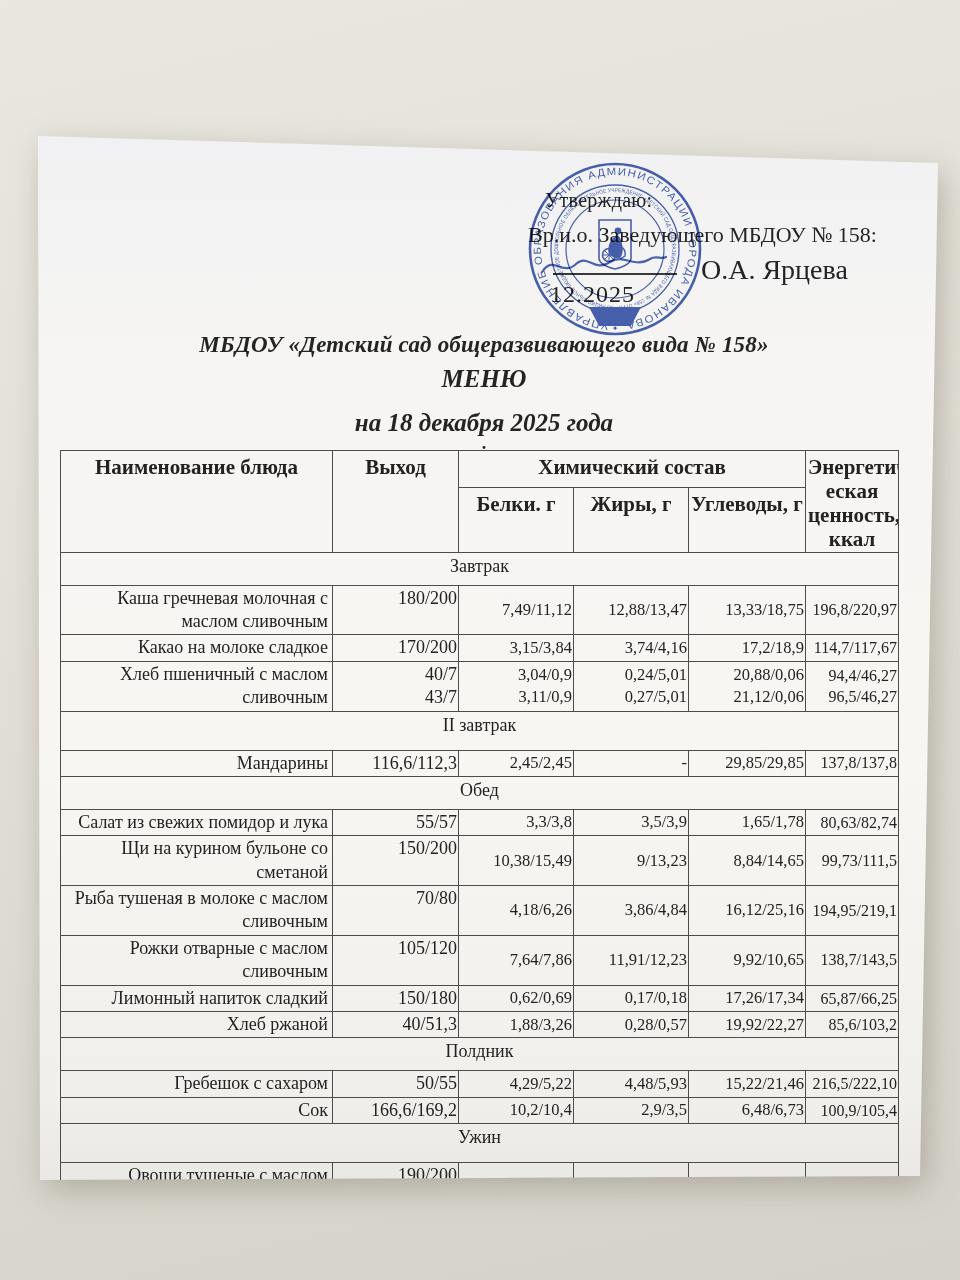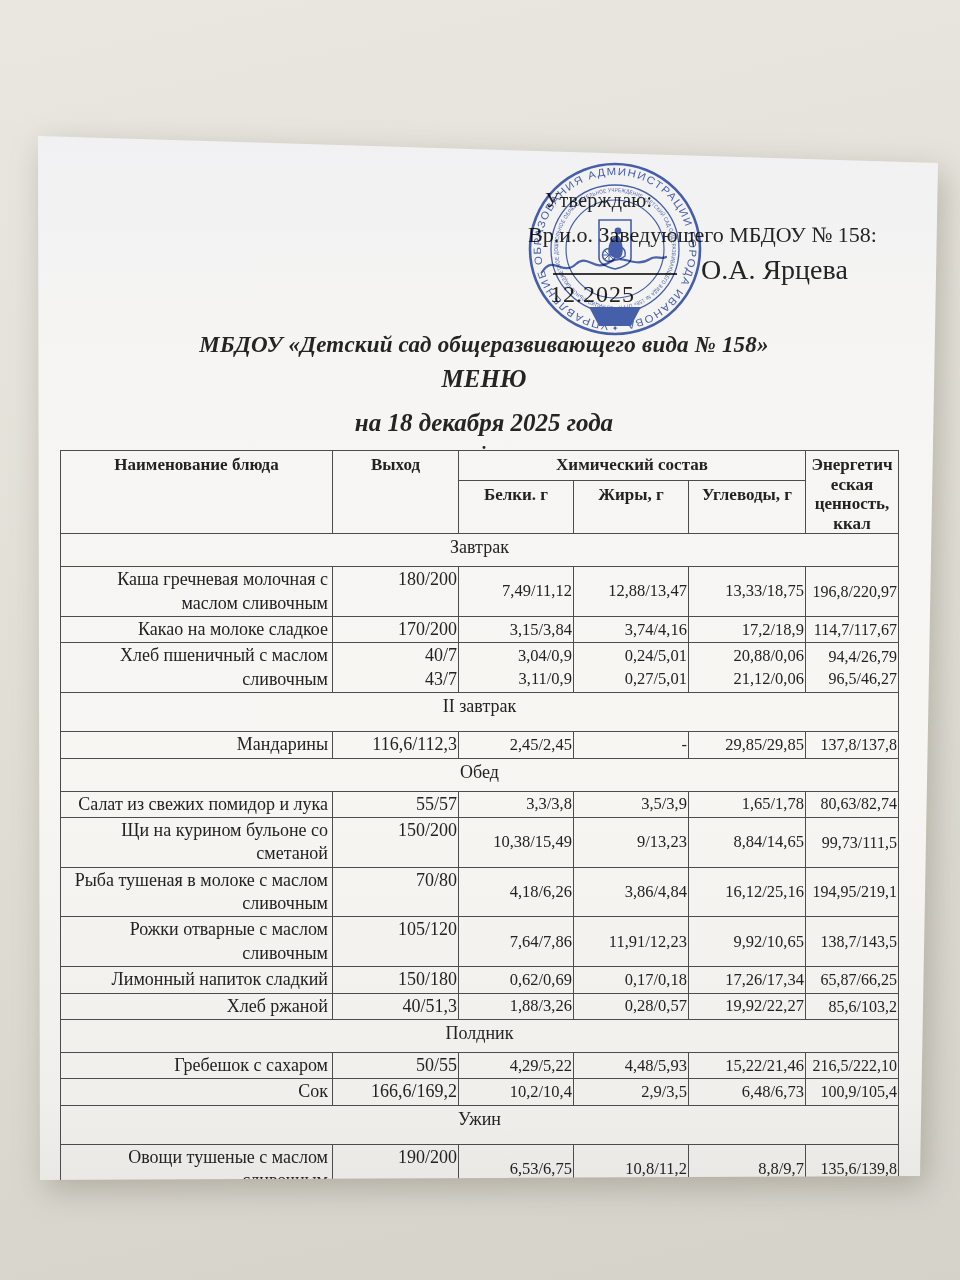--- a/index.html
+++ b/index.html
@@ -33,21 +33,21 @@
   .titles{left:0;top:198px;width:908px;text-align:center;font-weight:bold;font-style:italic;}
   .t-org{font-size:23px;letter-spacing:.2px;}
   .t-doc{font-size:25px;margin-top:7px;}
   .t-date{font-size:25px;margin-top:16px;}
   .t-dot{font-size:18px;margin-top:2px;font-style:normal;line-height:8px;}
   
   .menu-wrap{left:30px;top:316px;}
   table{border-collapse:collapse;table-layout:fixed;width:838px;color:#222;}
   col.c1{width:272px}col.c2{width:126px}col.c3{width:115px}col.c4{width:115px}col.c5{width:117px}col.c6{width:93px}
   td,th{border:1px solid #4c4c4c;white-space:pre-line;overflow:hidden;}
-  thead th{font-size:17px;font-weight:bold;vertical-align:top;padding:4px 2px 0 2px;line-height:1.15;}
+  thead th{font-size:21px;font-weight:bold;vertical-align:top;padding:4px 2px 0 2px;line-height:1.15;}
   tr.h1{height:28px;}
   tr.h2{height:50px;}
   tr.sec td{height:28px;font-weight:normal;text-align:center;vertical-align:top;padding-top:3px;font-size:18px;margin-top:18px;}
   tr.sec.tall-sec td{height:34px;}
   tr.menu-row td{height:23px;}
   tr.menu-row.tall td{height:46px;}
   td.c-dish{text-align:right;padding:1px 4px 1px 8px;font-size:18px;vertical-align:top;line-height:1.3;}
   td.c-out{text-align:right;font-size:18px;vertical-align:top;padding-top:1px;line-height:1.3;}
   td.c-protein,td.c-fat,td.c-carbs,td.c-energy{text-align:right;font-size:16.5px;vertical-align:middle;line-height:1.35;}
   td.c-energy{font-size:16px;padding:0 1px;}
@@ -153,21 +153,21 @@
             <tr class="menu-row tall">
               <td class="c-dish">Хлеб пшеничный с маслом сливочным</td>
               <td class="c-out">40/7
 43/7</td>
               <td class="c-protein">3,04/0,9
 3,11/0,9</td>
               <td class="c-fat">0,24/5,01
 0,27/5,01</td>
               <td class="c-carbs">20,88/0,06
 21,12/0,06</td>
-              <td class="c-energy">94,4/26,79
+              <td class="c-energy">94,4/46,27
 96,5/46,27</td>
             </tr>
             <tr class="sec tall-sec">
               <td colspan="6">II завтрак</td>
             </tr>
             <tr class="menu-row">
               <td class="c-dish">Мандарины</td>
               <td class="c-out">116,6/112,3</td>
               <td class="c-protein">2,45/2,45</td>
               <td class="c-fat">-</td>

